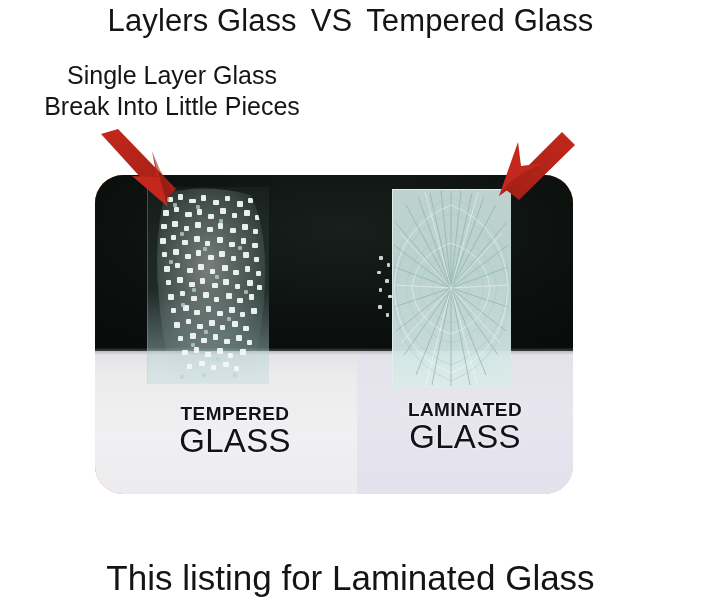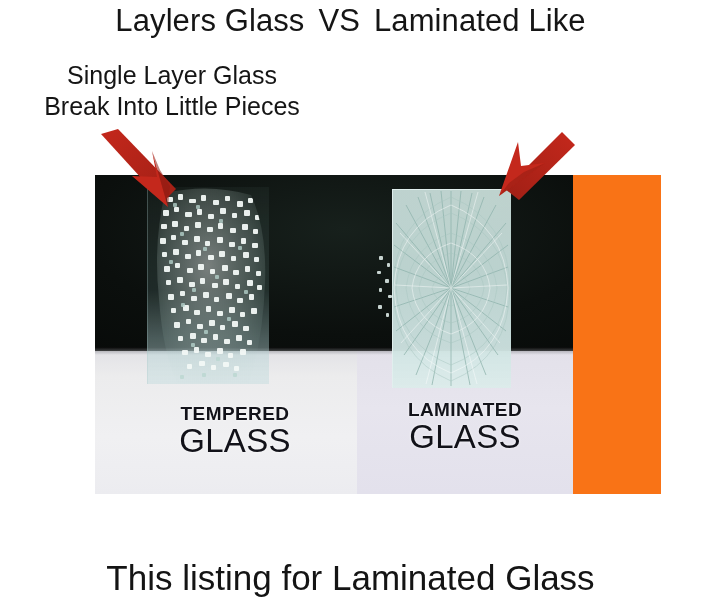--- a/index.html
+++ b/index.html
@@ -74,24 +74,25 @@
     width: 701px;
     height: 615px;
     pointer-events: none;
   }
 
   
   .photo {
     position: absolute;
     left: 95px;
     top: 175px;
-    width: 566px;
+    width: 478px;
     height: 319px;
     overflow: hidden;
     background: #f97316;
+    border-radius: 28px;
   }
   .photo-dark {
     position: absolute;
     left: 0; top: 0;
     width: 478px; height: 180px;
     background:
       radial-gradient(120% 130% at 52% 30%, #17201c 0%, #0b0f0d 45%, #040504 100%);
   }
   .photo-floor {
     position: absolute;
@@ -189,21 +190,21 @@
     color: #141414;
     white-space: nowrap;
   }
 </style>
 </head>
 <body>
 
 <div id="infographic">
 
   <div class="headline">
-    <span class="hl-seg">Laylers Glass</span><span class="hl-vs">VS</span><span class="hl-seg">Laminated Like</span>
+    <span class="hl-seg">Laylers Glass</span><span class="hl-vs">VS</span><span class="hl-seg">Tempered Glass</span>
   </div>
 
   <div class="caption caption-left">
     <span class="cap-line">Single Layer Glass</span>
     <span class="cap-line">Break Into Little Pieces</span>
   </div>
 
 
   <div class="photo">
 

